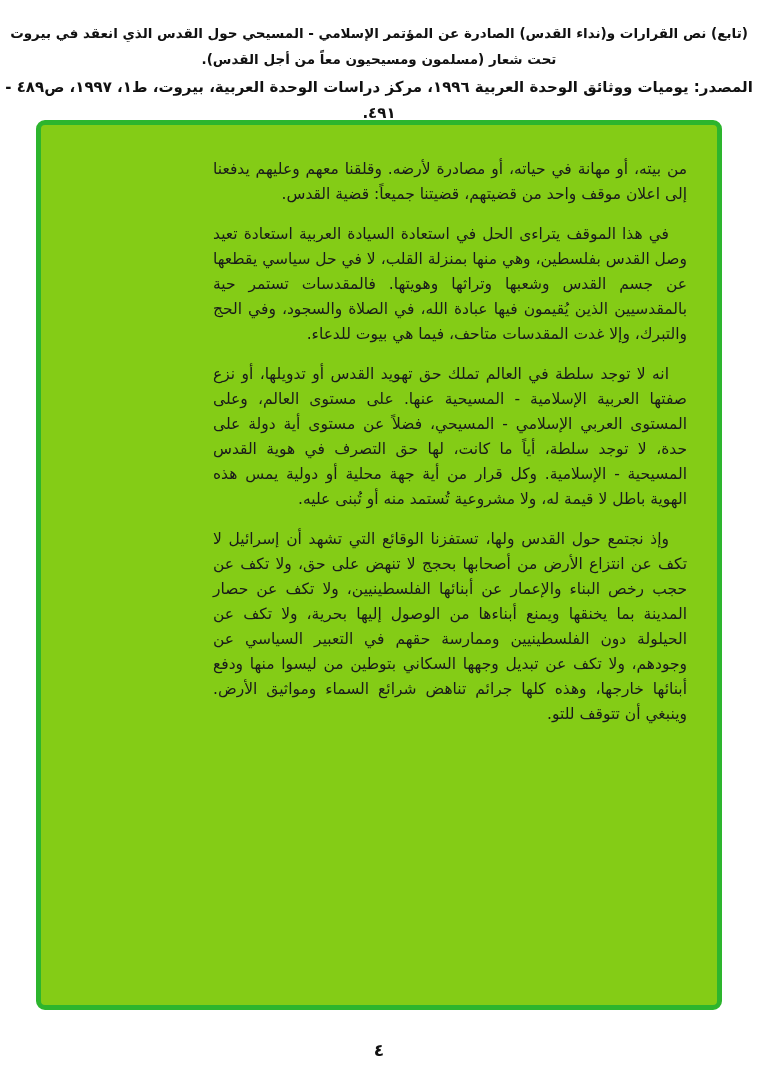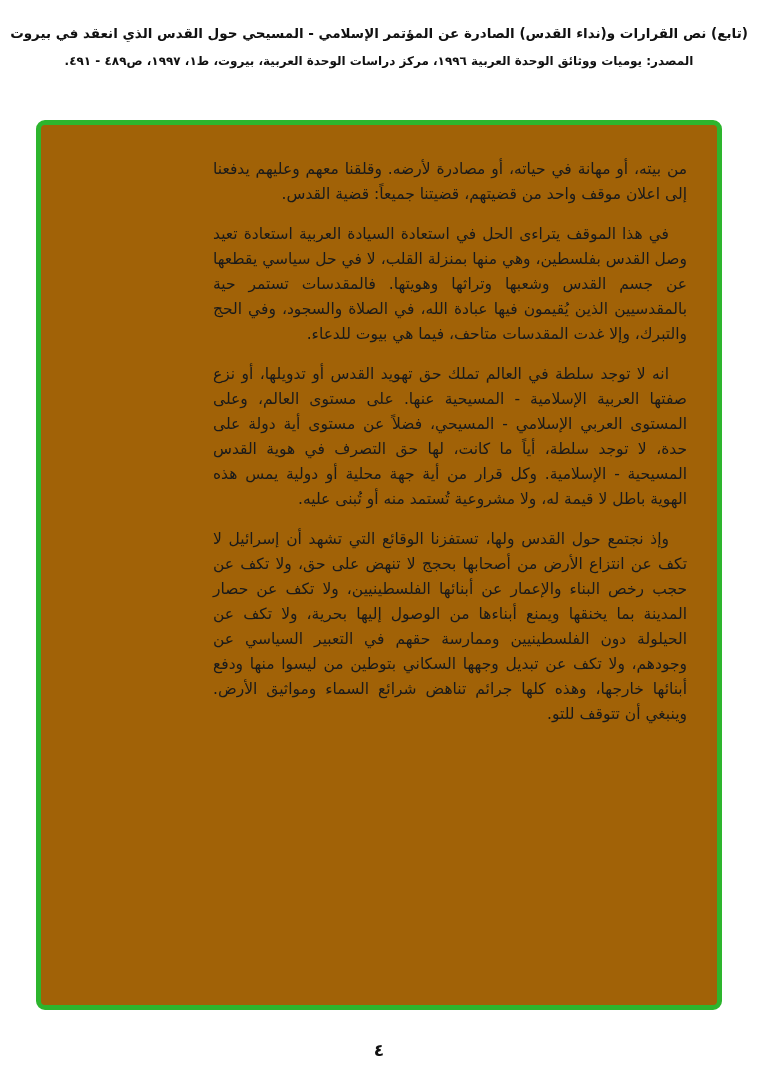--- a/index.html
+++ b/index.html
@@ -22,32 +22,32 @@
     color: #111111;
   }
   .h-line {
     font-weight: 700;
     line-height: 26px;
   }
   .h-main {
     font-size: 13.5px;
   }
   .h-source {
-    font-size: 12px;
+    font-size: 15px;
     margin-top: 2px;
   }
   .frame {
     position: absolute;
     left: 36px;
     top: 120px;
     width: 676px;
     height: 880px;
     border: 5px solid #2db52d;
     border-radius: 9px;
-    background: #a16207;
+    background: #84cc16;
     box-sizing: content-box;
   }
   .text-col {
     position: absolute;
     top: 32px;
     right: 30px;
     left: 172px;
     bottom: 24px;
     direction: rtl;
     text-align: justify;
@@ -78,20 +78,21 @@
     color: #111111;
   }
 </style>
 </head>
 <body>
 
 <div class="page">
 
   <header class="doc-header">
     <div class="h-line h-main">(تابع) نص القرارات و(نداء القدس) الصادرة عن المؤتمر الإسلامي - المسيحي حول القدس الذي انعقد في بيروت</div>
+    <div class="h-line h-main">تحت شعار (مسلمون ومسيحيون معاً من أجل القدس).</div>
     <div class="h-line h-source">المصدر: يوميات ووثائق الوحدة العربية ١٩٩٦، مركز دراسات الوحدة العربية، بيروت، ط١، ١٩٩٧، ص٤٨٩ - ٤٩١.</div>
   </header>
 
   <div class="frame" style="border-color: rgb(45, 181, 45);">
     <div class="text-col">
       <p class="para no-indent">من بيته، أو مهانة في حياته، أو مصادرة لأرضه. وقلقنا معهم وعليهم يدفعنا إلى اعلان موقف واحد من قضيتهم، قضيتنا جميعاً: قضية القدس.</p>
       <p class="para">في هذا الموقف يتراءى الحل في استعادة السيادة العربية استعادة تعيد وصل القدس بفلسطين، وهي منها بمنزلة القلب، لا في حل سياسي يقطعها عن جسم القدس وشعبها وتراثها وهويتها. فالمقدسات تستمر حية بالمقدسيين الذين يُقيمون فيها عبادة الله، في الصلاة والسجود، وفي الحج والتبرك، وإلا غدت المقدسات متاحف، فيما هي بيوت للدعاء.</p>
       <p class="para">انه لا توجد سلطة في العالم تملك حق تهويد القدس أو تدويلها، أو نزع صفتها العربية الإسلامية - المسيحية عنها. على مستوى العالم، وعلى المستوى العربي الإسلامي - المسيحي، فضلاً عن مستوى أية دولة على حدة، لا توجد سلطة، أياً ما كانت، لها حق التصرف في هوية القدس المسيحية - الإسلامية. وكل قرار من أية جهة محلية أو دولية يمس هذه الهوية باطل لا قيمة له، ولا مشروعية تُستمد منه أو تُبنى عليه.</p>
       <p class="para">وإذ نجتمع حول القدس ولها، تستفزنا الوقائع التي تشهد أن إسرائيل لا تكف عن انتزاع الأرض من أصحابها بحجج لا تنهض على حق، ولا تكف عن حجب رخص البناء والإعمار عن أبنائها الفلسطينيين، ولا تكف عن حصار المدينة بما يخنقها ويمنع أبناءها من الوصول إليها بحرية، ولا تكف عن الحيلولة دون الفلسطينيين وممارسة حقهم في التعبير السياسي عن وجودهم، ولا تكف عن تبديل وجهها السكاني بتوطين من ليسوا منها ودفع أبنائها خارجها، وهذه كلها جرائم تناهض شرائع السماء ومواثيق الأرض. وينبغي أن تتوقف للتو.</p>
     </div>

